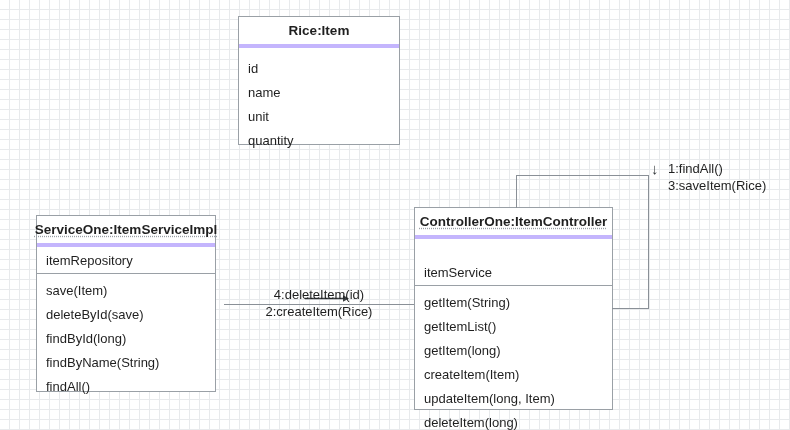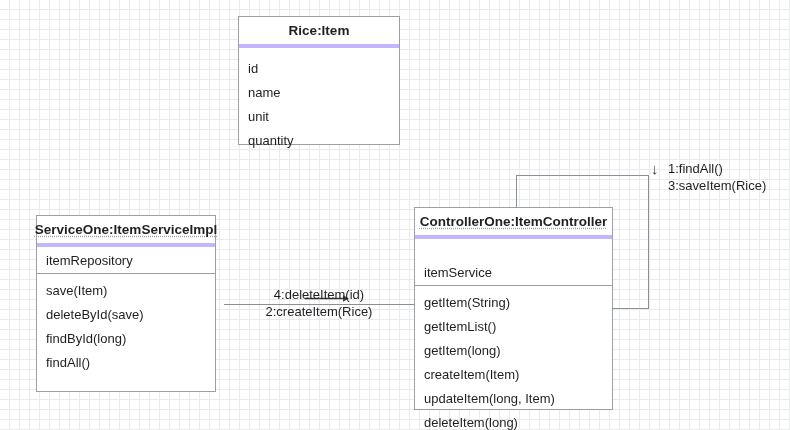--- a/index.html
+++ b/index.html
@@ -111,20 +111,21 @@
     <div class="uml-title" style="height:31px;">
       <span class="spell">ServiceOne:ItemServiceImpl</span>
     </div>
     <div class="uml-section divided" style="height:27px;">
       <div class="uml-row" style="height:26px;">itemRepository</div>
     </div>
     <div class="uml-section" style="height:117px; padding-top:4px;">
       <div class="uml-row" style="height:24px;">save(Item)</div>
       <div class="uml-row" style="height:24px;">deleteById(save)</div>
       <div class="uml-row" style="height:24px;">findById(long)</div>
+      <div class="uml-row" style="height:24px;">findByName(String)</div>
       <div class="uml-row" style="height:24px;">findAll()</div>
     </div>
   </div>
 
   <div class="uml-box" style="left:414px; top:207px; width:199px; height:203px;">
     <div class="uml-title" style="height:31px;">
       <span class="spell">ControllerOne:ItemController</span>
     </div>
     <div class="uml-section divided" style="height:27px;">
       <div class="uml-row" style="height:26px;margin-top:20px;">itemService</div>

